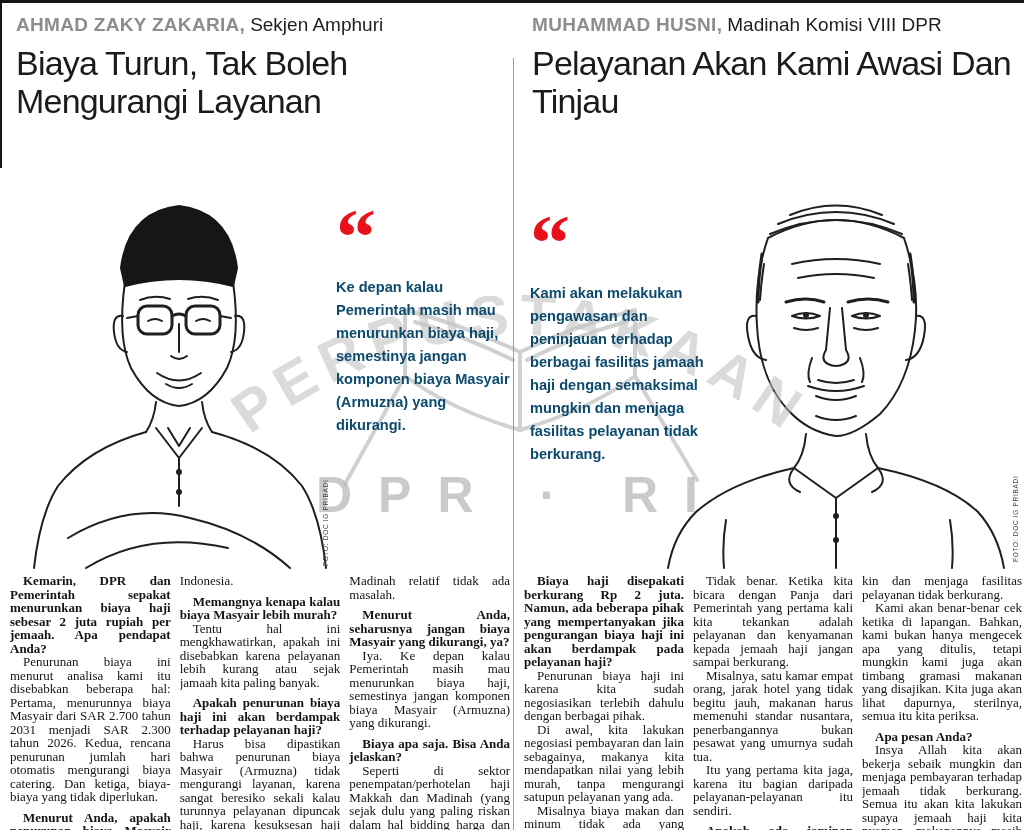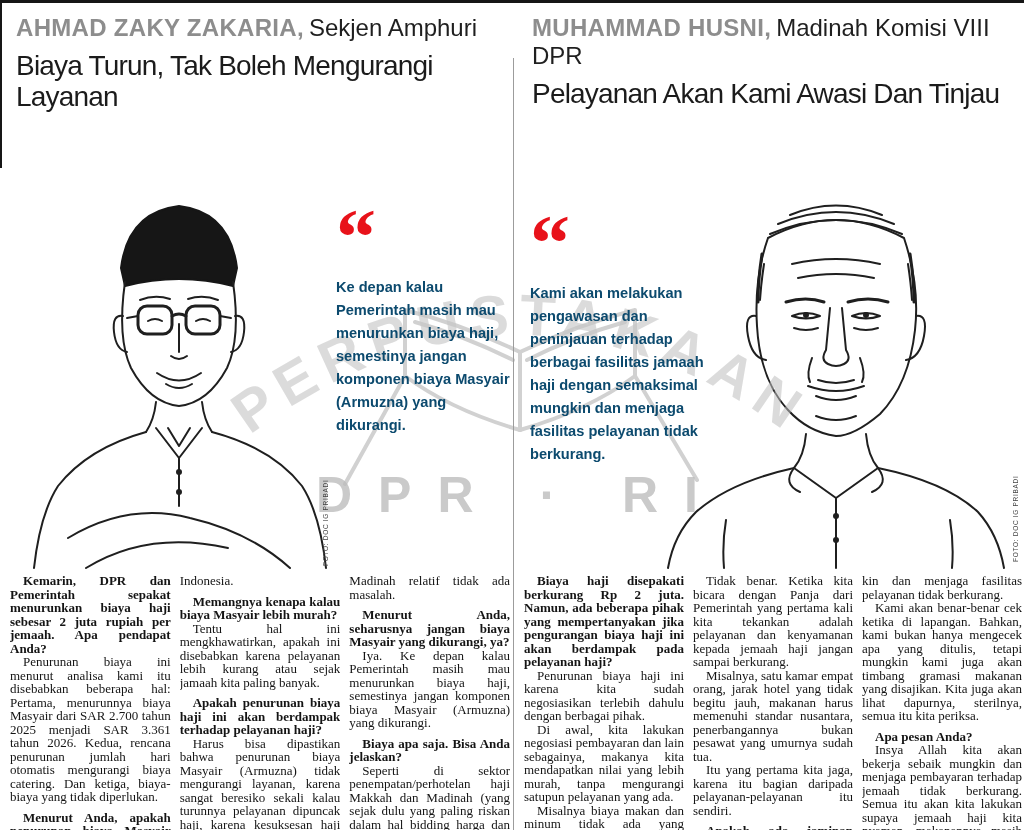--- a/index.html
+++ b/index.html
@@ -7,23 +7,23 @@
     position:relative;width:1024px;height:830px;background:#ffffff;
     font-family:"Liberation Sans",sans-serif;overflow:hidden;color:#1a1a1a;
   }
   .edge-top{position:absolute;left:0;top:0;width:1024px;height:3px;background:#161616;z-index:6;}
   .edge-left{position:absolute;left:0;top:0;width:2px;height:168px;background:#161616;z-index:6;}
   .divider{position:absolute;left:513px;top:58px;width:1px;height:772px;background:#9c9c9c;z-index:3;}
 
   .article-head{position:absolute;z-index:4;}
   .article-head.left{left:16px;top:14px;width:494px;}
   .article-head.right{left:532px;top:14px;width:486px;}
-  .kicker{font-size:24px;font-weight:bold;color:#8d8d8d;letter-spacing:.3px;}
+  .kicker{font-size:19px;font-weight:bold;color:#8d8d8d;letter-spacing:.3px;}
   .kicker .role{font-weight:400;color:#1f1f1f;letter-spacing:0;margin-left:5px;}
-  .headline{font-size:28px;line-height:1.12;color:#1b1b1b;margin-top:8px;letter-spacing:-0.8px;font-weight:400;}
+  .headline{font-size:34px;line-height:1.12;color:#1b1b1b;margin-top:8px;letter-spacing:-0.8px;font-weight:400;}
 
   .portrait{position:absolute;z-index:1;}
   .portrait.left{left:28px;top:166px;width:302px;height:404px;}
   .portrait.right{left:666px;top:168px;width:340px;height:402px;}
   .portrait svg{width:100%;height:100%;}
 
   .pullquote{position:absolute;z-index:4;}
   .pullquote.left{left:336px;top:214px;width:174px;}
   .pullquote.right{left:530px;top:220px;width:184px;}
   .qmark{font-family:"Liberation Serif",serif;font-weight:bold;font-size:80px;line-height:46px;height:54px;color:#e8121a;}
@@ -175,21 +175,21 @@
     <path d="M287 130 L287 208"></path>
     <path d="M182 100 Q232 114 280 138 M392 100 Q342 114 294 138"></path>
     <path d="M172 154 L112 262 M402 154 L464 258"></path>
   </g>
 </svg>
 <div class="wm-main">DPR · RI</div>
 
 <div class="body left">
     <div class="bcol">
       <p class="para q">Kemarin, DPR dan Pemerintah sepakat menurunkan biaya haji sebesar 2 juta rupiah per jemaah. Apa pendapat Anda?</p>
-      <p class="para a">Penurunan biaya ini menurut analisa kami itu disebabkan beberapa hal: Pertama, menurunnya biaya Masyair dari SAR 2.700 tahun 2025 menjadi SAR 3.361 tahun 2026. Kedua, rencana penurunan jumlah hari otomatis mengurangi biaya catering. Dan ketiga, biaya-biaya yang tidak diperlukan.</p>
+      <p class="para a">Penurunan biaya ini menurut analisa kami itu disebabkan beberapa hal: Pertama, menurunnya biaya Masyair dari SAR 2.700 tahun 2031 menjadi SAR 2.300 tahun 2026. Kedua, rencana penurunan jumlah hari otomatis mengurangi biaya catering. Dan ketiga, biaya-biaya yang tidak diperlukan.</p>
       <p class="para q">Menurut Anda, apakah penurunan biaya Masyair itu layak atau tidak?</p>
       <p class="para a">Kami mendengar saat ini biaya Masyair Indonesia sebesar SAR 2300 adalah biaya Masyair termurah sedunia, bahkan negara-negara Afrika pun biaya Masyair-nya lebih mahal dari</p>
     </div>
     <div class="bcol">
       <p class="para cont">Indonesia.</p>
       <p class="para q">Memangnya kenapa kalau biaya Masyair lebih murah?</p>
       <p class="para a">Tentu hal ini mengkhawatirkan, apakah ini disebabkan karena pelayanan lebih kurang atau sejak jamaah kita paling banyak.</p>
       <p class="para q">Apakah penurunan biaya haji ini akan berdampak terhadap pelayanan haji?</p>
       <p class="para a">Harus bisa dipastikan bahwa penurunan biaya Masyair (Armuzna) tidak mengurangi layanan, karena sangat beresiko sekali kalau turunnya pelayanan dipuncak haji, karena kesuksesan haji ditentukan dari kesuksesan penyelenggaran selama di Armuzna di tanggal 8-13 Dzulhijjah. Karena penyelenggaran haji di Makkah dan</p>
     </div>

